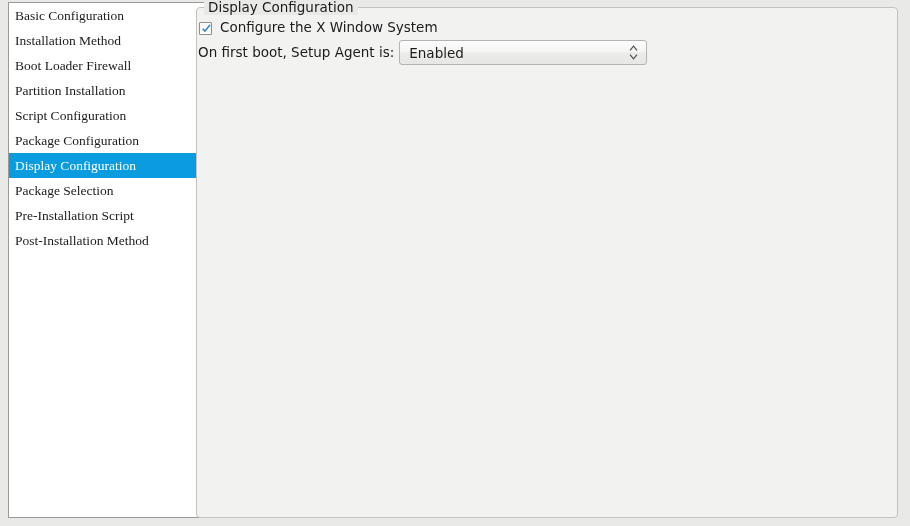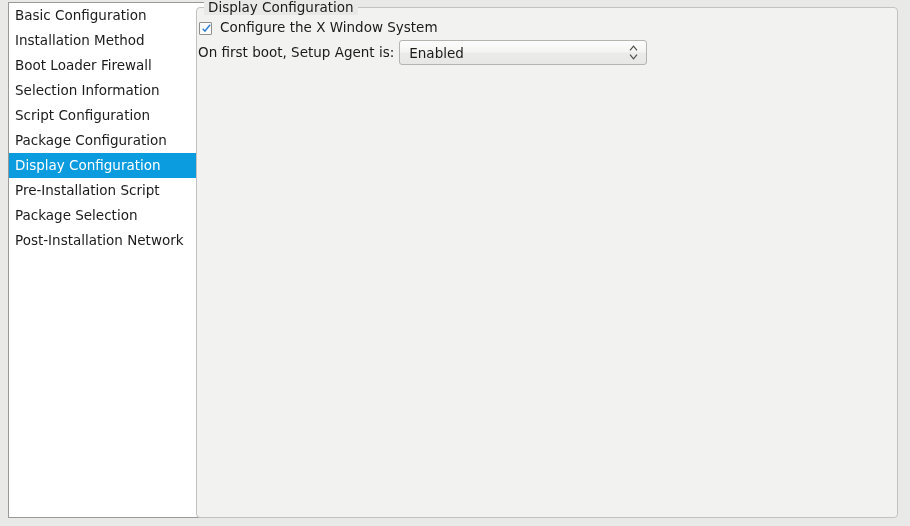--- a/index.html
+++ b/index.html
@@ -22,20 +22,21 @@
   #sidebar-panel {
     position: absolute;
     left: 8px;
     top: 2px;
     width: 204px;
     height: 516px;
     background: #ffffff;
     border: 1px solid #9a9996;
     box-sizing: border-box;
     overflow: hidden;
+    font-family: Liberation Serif, serif;
   }
   #sidebar-list {
     list-style: none;
     margin: 0;
     padding: 0;
   }
   .sidebar-item {
     height: 25px;
     line-height: 25px;
     padding-left: 6px;
@@ -155,27 +156,27 @@
   }
 </style>
 </head>
 <body>
 
 <div id="sidebar-panel">
   <ul id="sidebar-list">
       <li class="sidebar-item">Basic Configuration</li>
       <li class="sidebar-item">Installation Method</li>
       <li class="sidebar-item">Boot Loader Firewall</li>
-      <li class="sidebar-item">Selection Information</li>
+      <li class="sidebar-item">Partition Installation</li>
       <li class="sidebar-item">Script Configuration</li>
       <li class="sidebar-item">Package Configuration</li>
       <li class="sidebar-item selected">Display Configuration</li>
+      <li class="sidebar-item">Package Selection</li>
       <li class="sidebar-item">Pre-Installation Script</li>
-      <li class="sidebar-item">Package Selection</li>
-      <li class="sidebar-item">Post-Installation Network</li>
+      <li class="sidebar-item">Post-Installation Method</li>
     </ul>
 </div>
 
 <div id="content-frame"></div>
 
 <div id="content-frame-legend" style="left: 204px; top: 0px;">Display Configuration</div>
 
 <div id="checkbox-row">
   <span id="x-window-checkbox">
     <svg width="11" height="11" viewBox="0 0 11 11">

